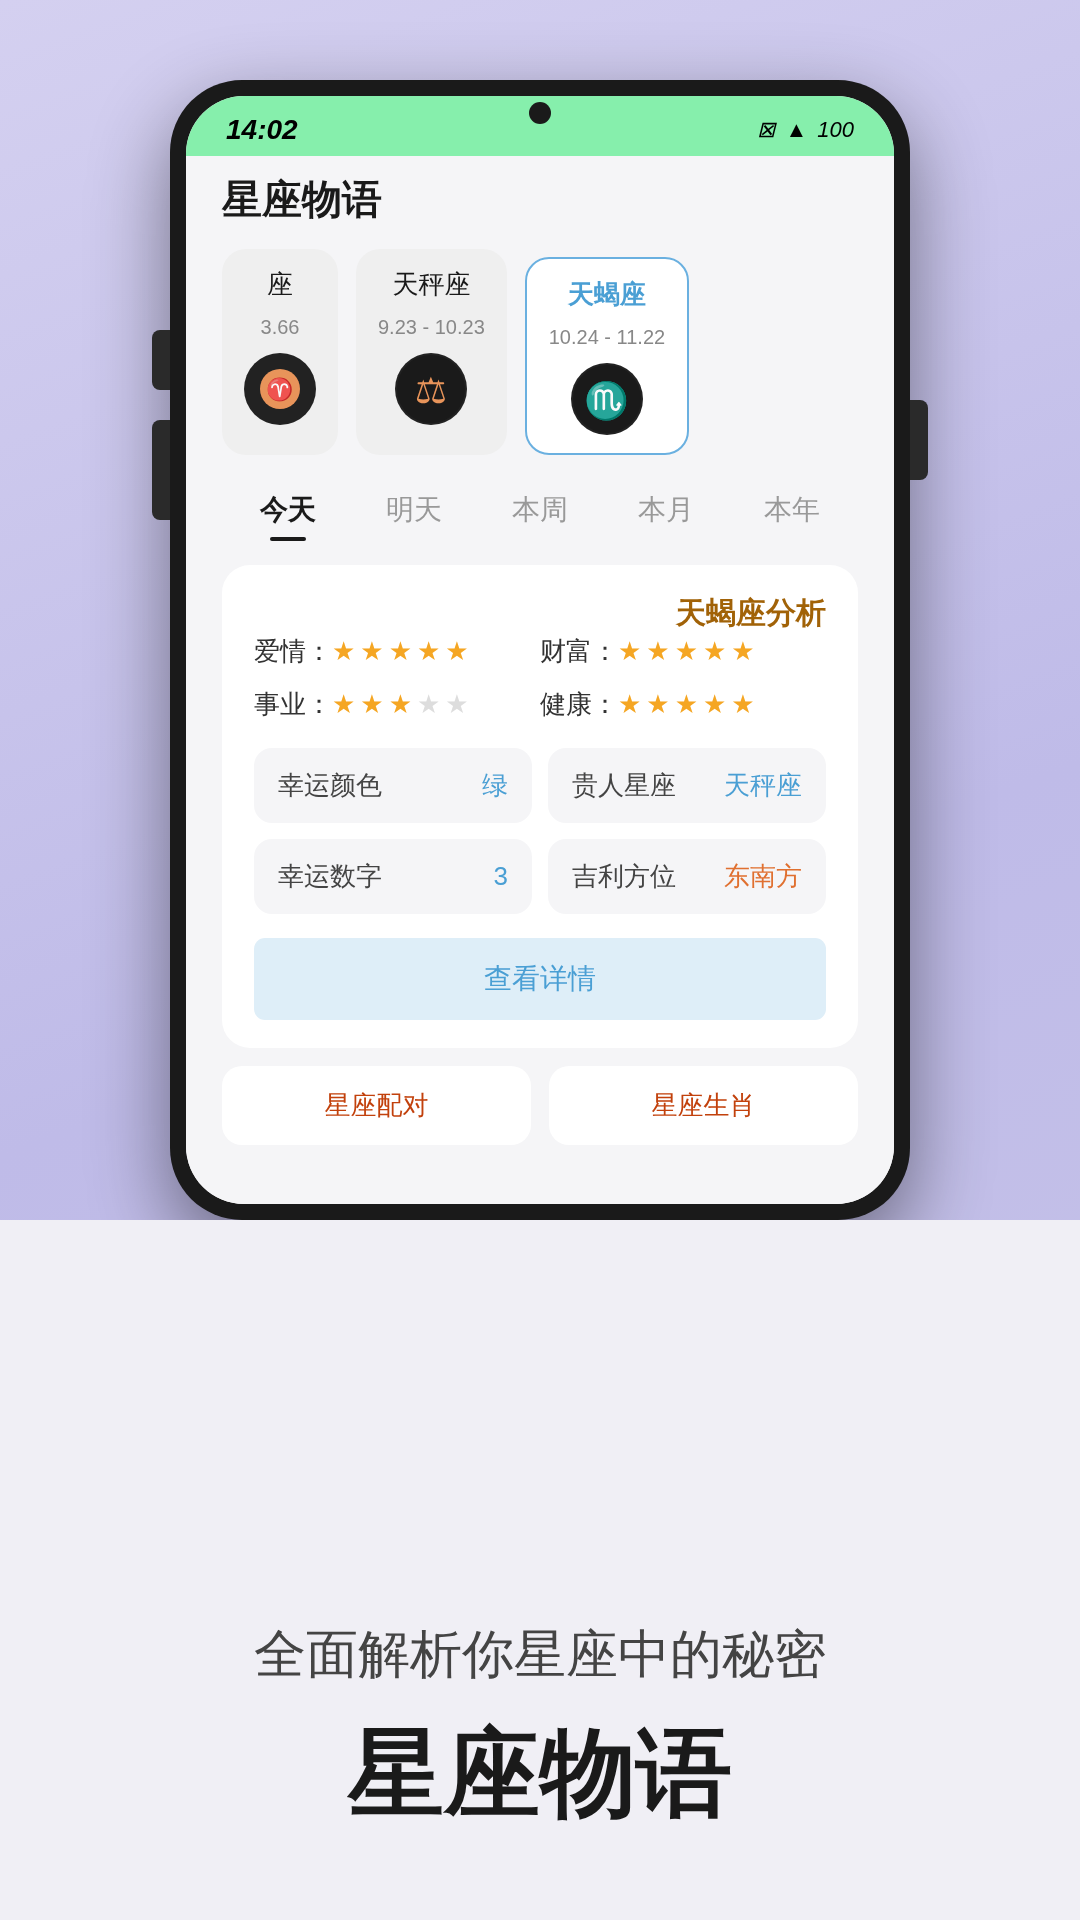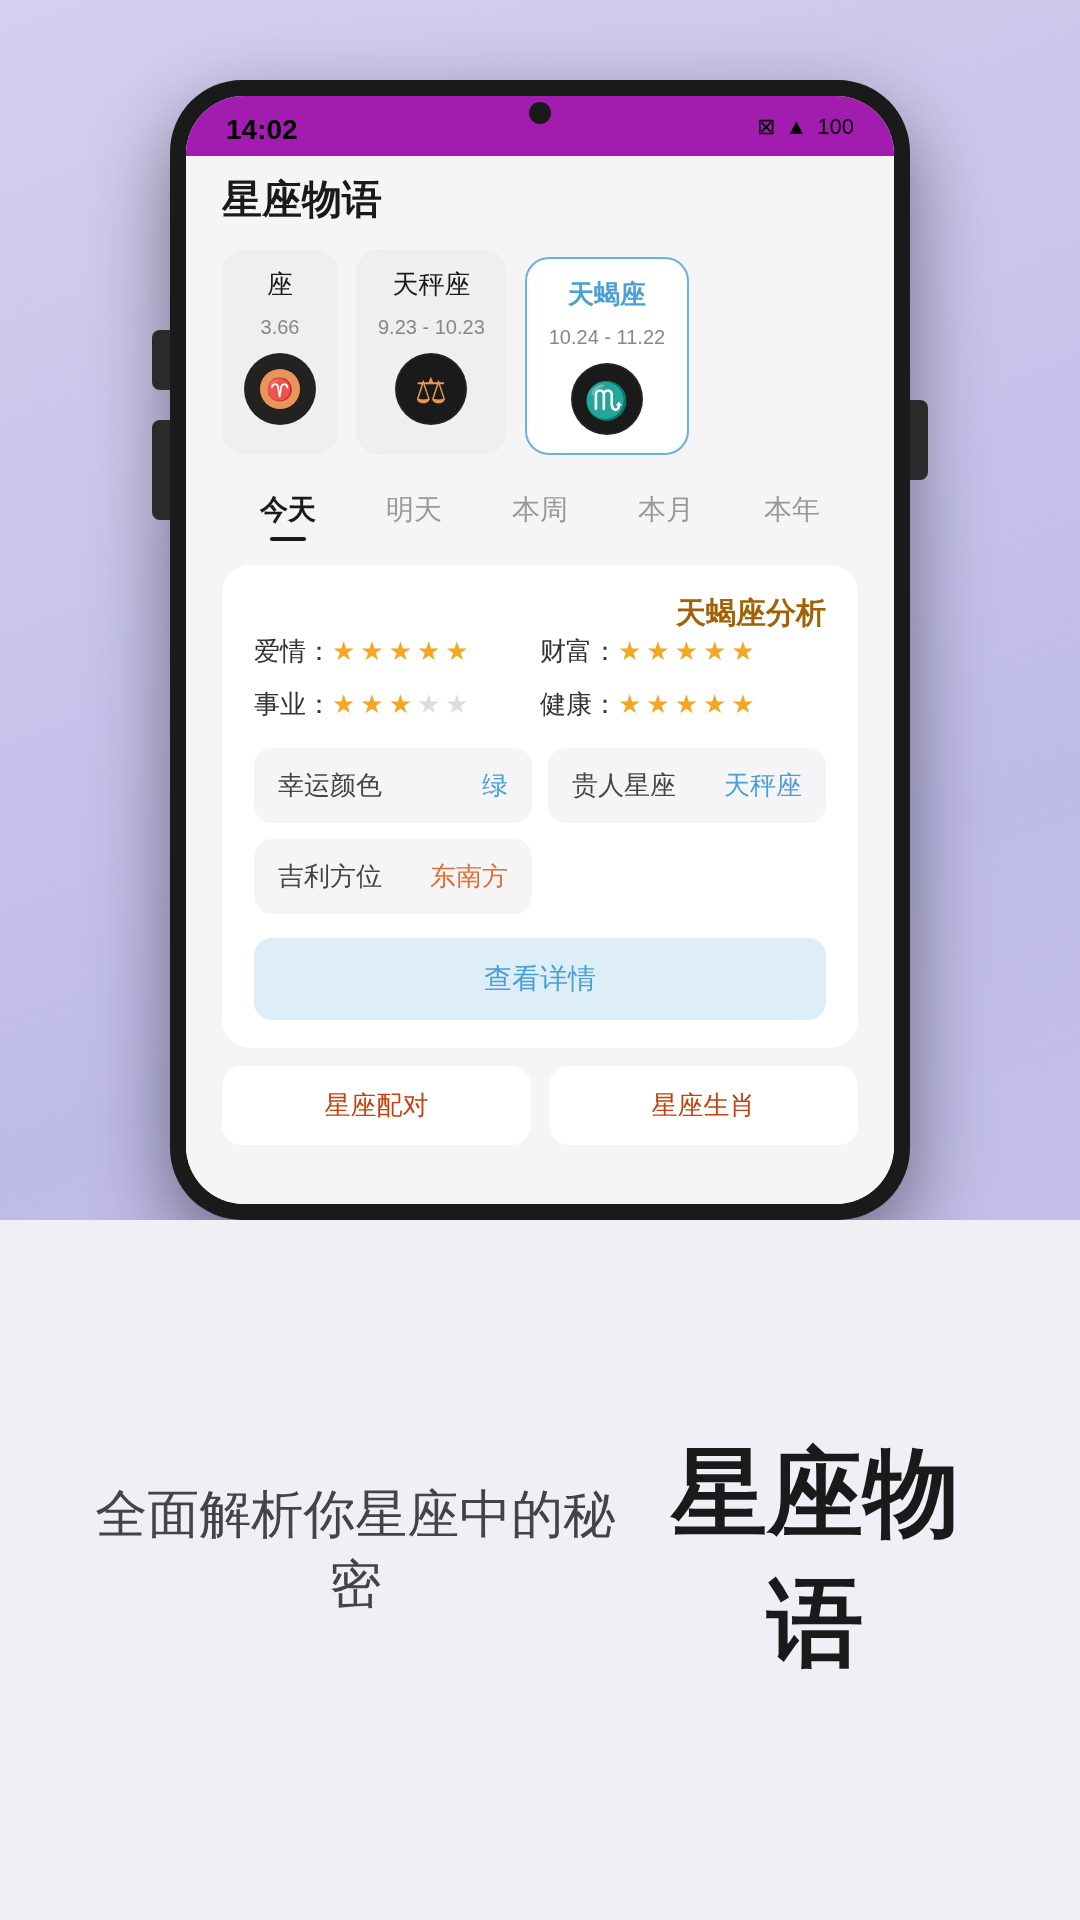--- a/index.html
+++ b/index.html
@@ -48,24 +48,25 @@
       border-radius: 58px;
       overflow: hidden;
       display: flex;
       flex-direction: column;
     }
 
     
     .status-bar {
       display: flex;
       justify-content: space-between;
-      align-items: flex-start;
+      align-items: center;
       padding: 18px 40px 10px;
-      background: #a21caf;
+      background: #86efac;
       flex-shrink: 0;
+      font-style: italic;
     }
 
     .status-time {
       font-size: 28px;
       font-weight: 600;
       color: #000;
     }
 
     .status-icons {
       display: flex;
@@ -267,21 +268,21 @@
       font-size: 26px;
       color: #4a9fd4;
       font-weight: 500;
     }
 
     
     .detail-btn {
       width: 100%;
       background: #deeef8;
       border: none;
-      border-radius: 18px;
+      border-radius: 11px;
       padding: 22px;
       font-size: 28px;
       color: #4a9fd4;
       text-align: center;
       cursor: pointer;
     }
 
     
     .bottom-nav {
       display: flex;
@@ -303,21 +304,21 @@
 
     
     .bottom-section {
       position: relative;
       z-index: 1;
       width: 1080px;
       padding: 60px 80px 80px;
       background: #f0eff5;
       flex: 1;
       display: flex;
-      flex-direction: row;
+      flex-direction: column;
       align-items: center;
       justify-content: flex-end;
     }
 
     .bottom-subtitle {
       font-size: 52px;
       color: #444;
       margin-bottom: 20px;
       text-align: center;
     }
@@ -488,20 +489,24 @@
           <div class="info-grid">
             <div class="info-box">
               <span class="info-box-label">幸运颜色</span>
               <span class="info-box-value" style="color:#4a9fd4;">绿</span>
             </div>
             <div class="info-box">
               <span class="info-box-label">贵人星座</span>
               <span class="info-box-value" style="color:#4a9fd4;">天秤座</span>
             </div>
             <div class="info-box">
+              <span class="info-box-label">幸运数字</span>
+              <span class="info-box-value" style="color:#4a9fd4;">3</span>
+            </div>
+            <div class="info-box">
               <span class="info-box-label">吉利方位</span>
               <span class="info-box-value" style="color:#e07030;">东南方</span>
             </div>
           </div>
 
           
           <button class="detail-btn">查看详情</button>
         </div>
 
         <div class="bottom-nav">

